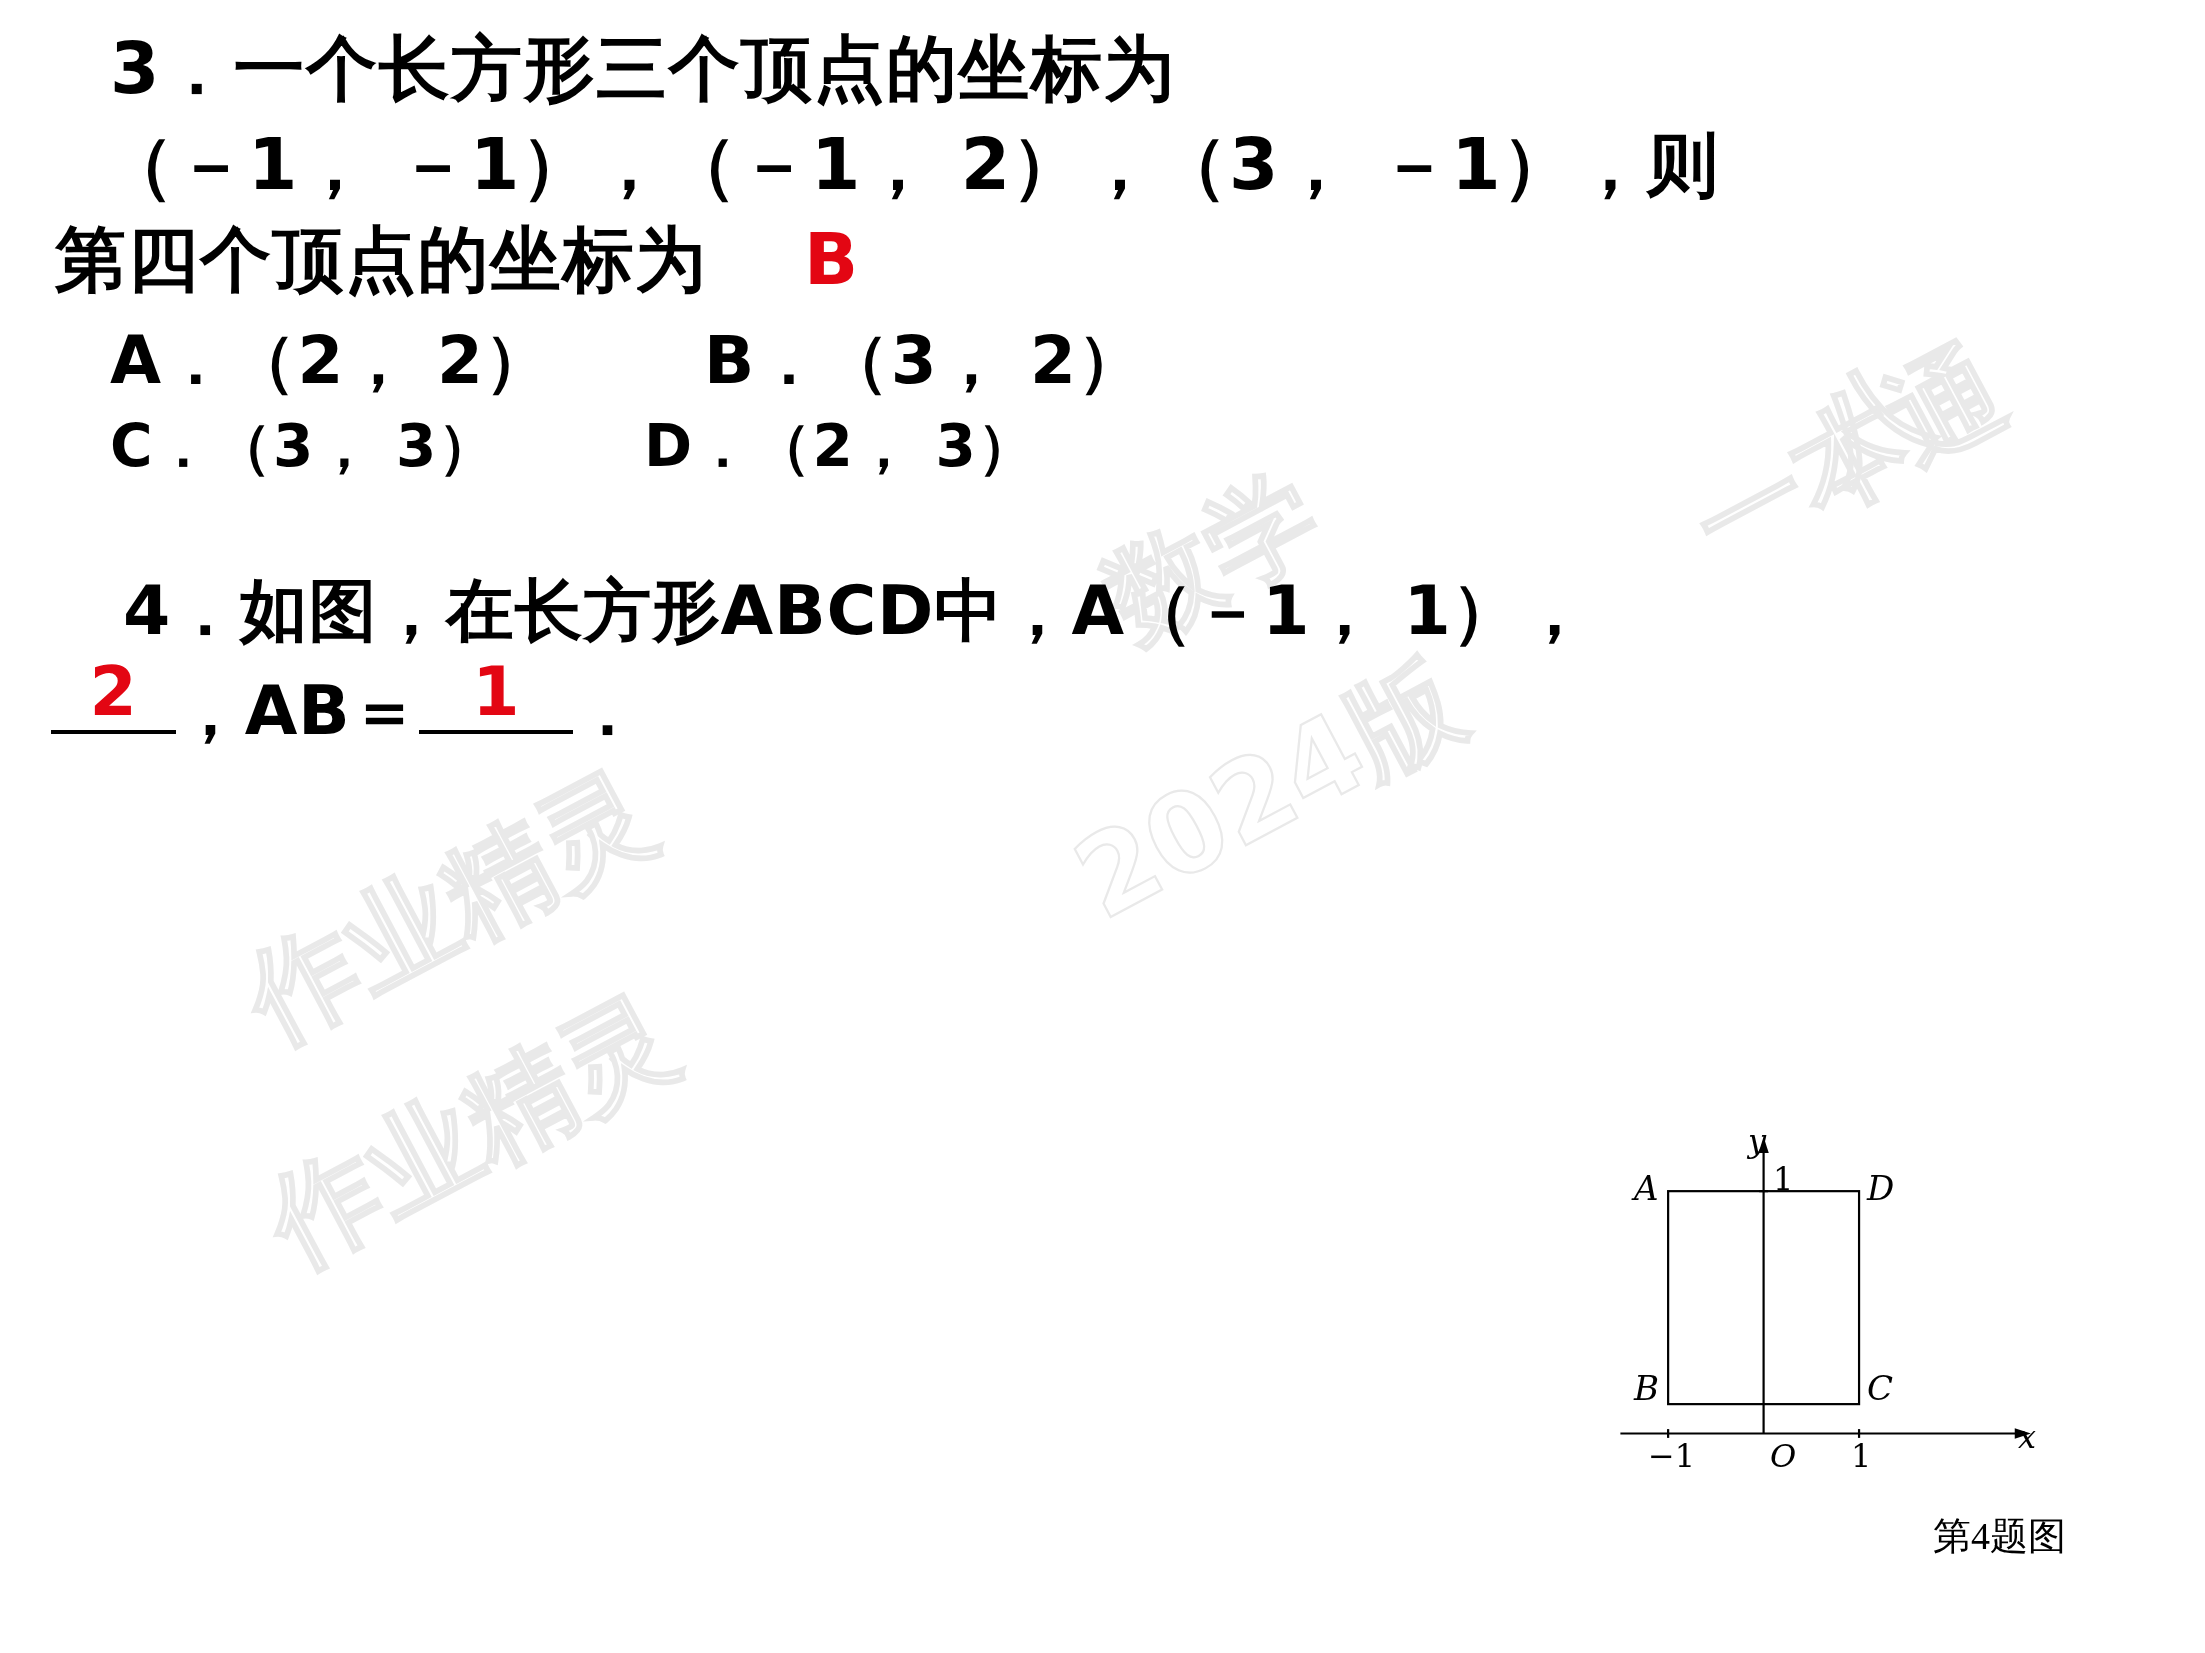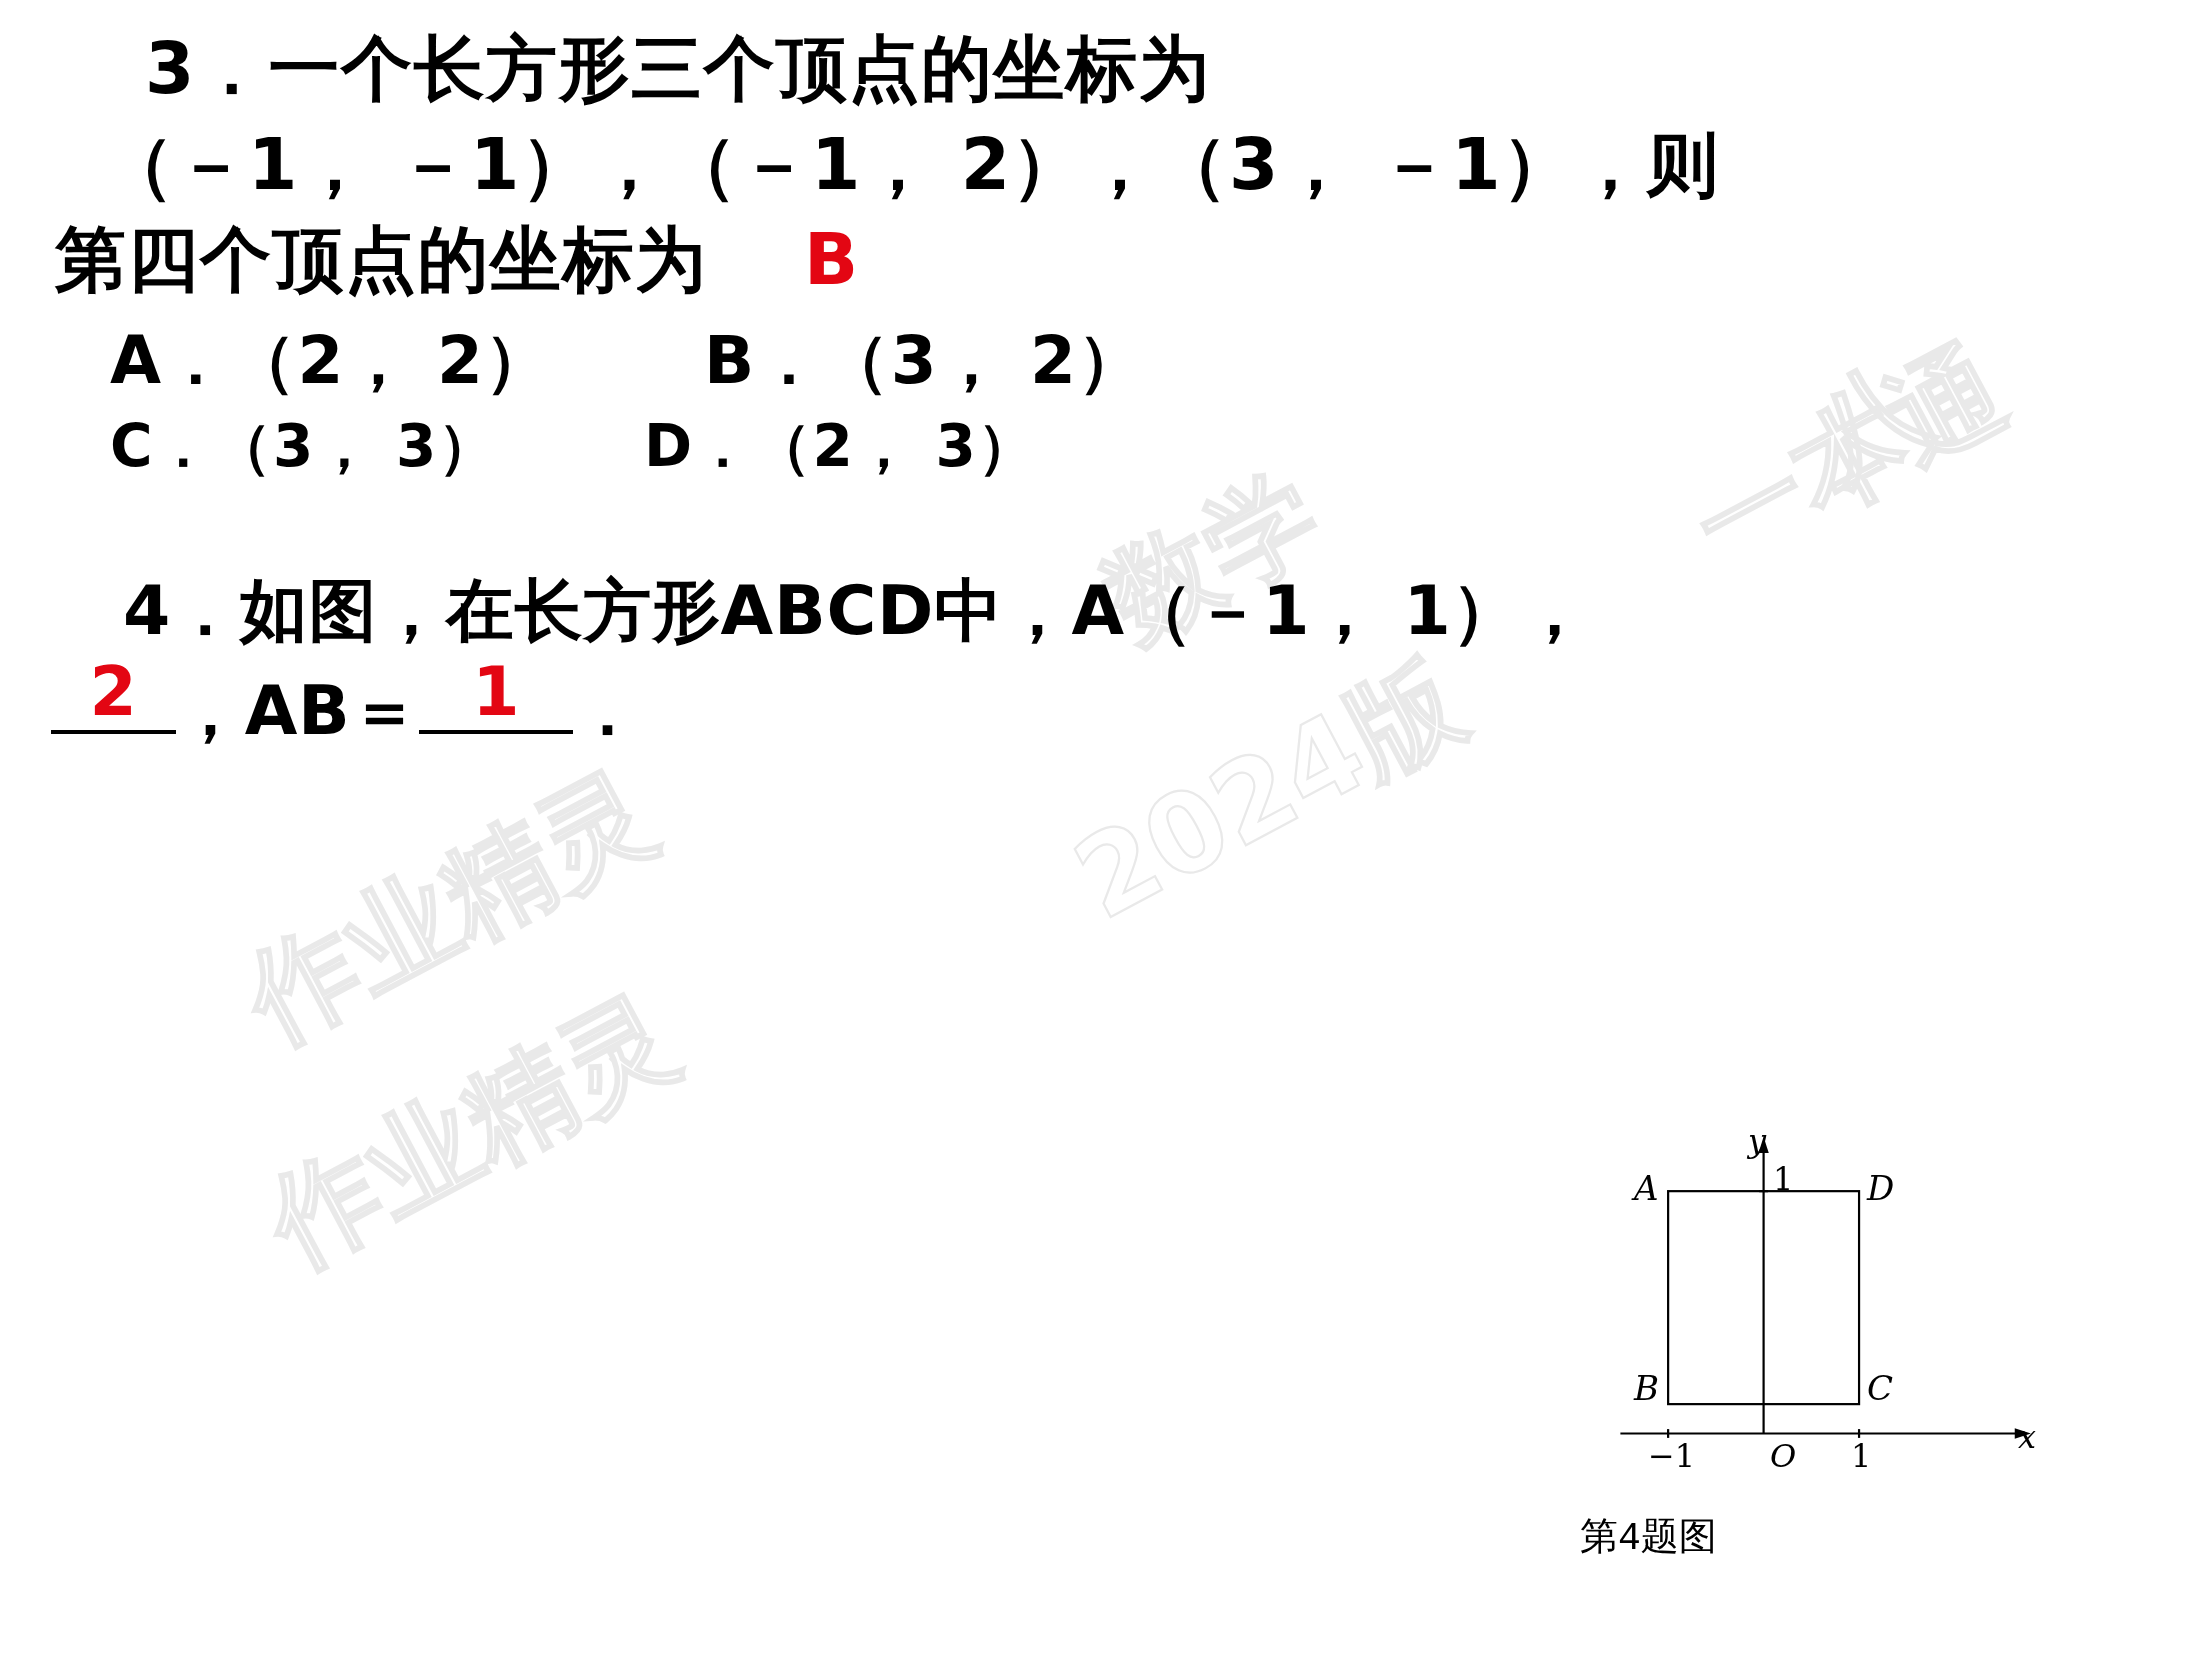--- a/index.html
+++ b/index.html
@@ -74,21 +74,21 @@
   }
   .cjk {
     font-family: "DejaVu Sans", sans-serif;
   }
   .ans {
     color: #e30613;
     font-weight: bold;
   }
 
   
-  .l3a { left: 110px;  top: 22px;   font-size: 71px; letter-spacing: 1.5px; margin-left: 35px; }
+  .l3a { left: 110px;  top: 22px;   font-size: 71px; letter-spacing: 1.5px; }
   .l3b { left: 103px;  top: 118px;  font-size: 71px; letter-spacing: 1.5px; }
   .l3c { left: 55px;   top: 213px;  font-size: 71px; letter-spacing: 1.5px; text-align: center; }
   .l3d { left: 110px;  top: 316px;  font-size: 66px; letter-spacing: 1.5px; }
   .l3e { left: 110px;  top: 408px;  font-size: 58px; letter-spacing: 1.5px; }
 
   
   .l4a { left: 123px;  top: 566px;  font-size: 68px; letter-spacing: 0.7px; }
   .l4b { left: 51px;   top: 662px;  font-size: 68px; letter-spacing: 0.7px; }
 
   .gap-a { display:inline-block; width: 44px; }
@@ -120,26 +120,26 @@
   .figure {
     position: absolute;
     left: 1580px;
     top: 1125px;
     width: 470px;
     height: 419px;
   }
   .fig-svg { display: block; }
   .fig-caption {
     position: absolute;
-    left: 0;
+    left: 16px;
     top: 386px;
     width: 470px;
-    text-align: left;
+    text-align: right;
     font-size: 38px;
-    font-family: Liberation Mono, monospace;
+    font-family: Liberation Serif, serif;
     color: #000;
   }
 </style>
 </head>
 <body>
 
 <div class="wm wm-diag wm-a">作业精灵</div>
 <div class="wm wm-diag wm-b">作业精灵</div>
 <div class="wm wm-diag wm-c">2024版</div>
 <div class="wm wm-diag wm-d">数学</div>

